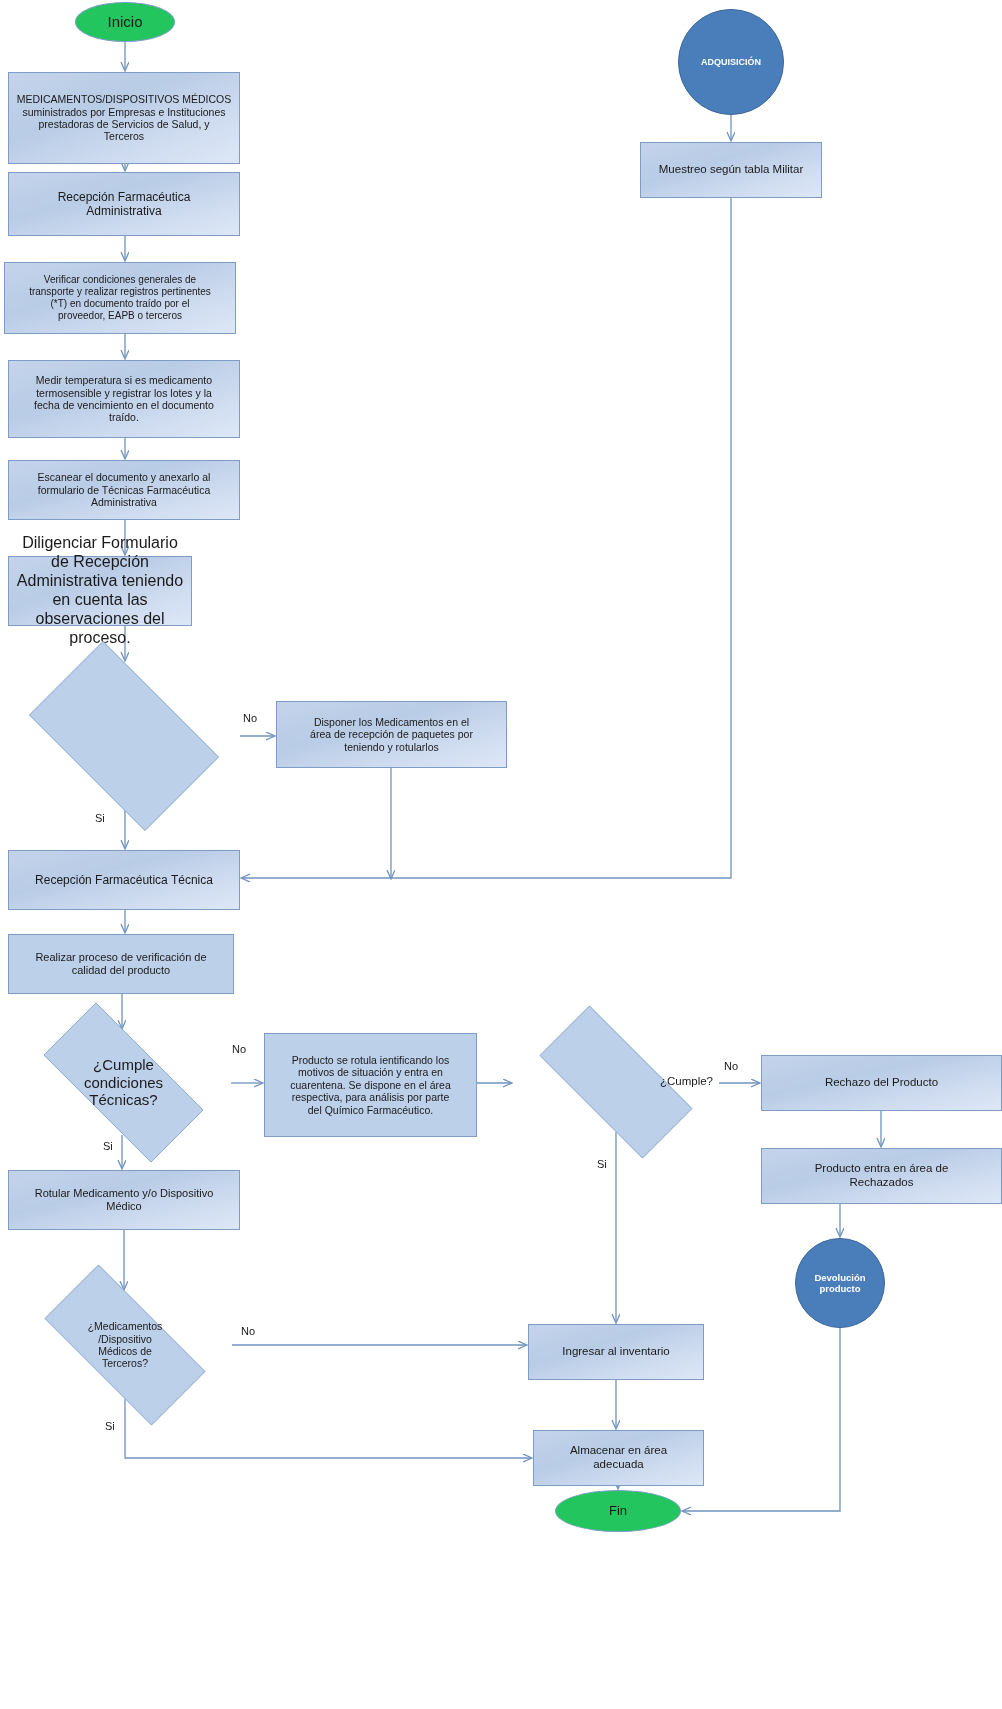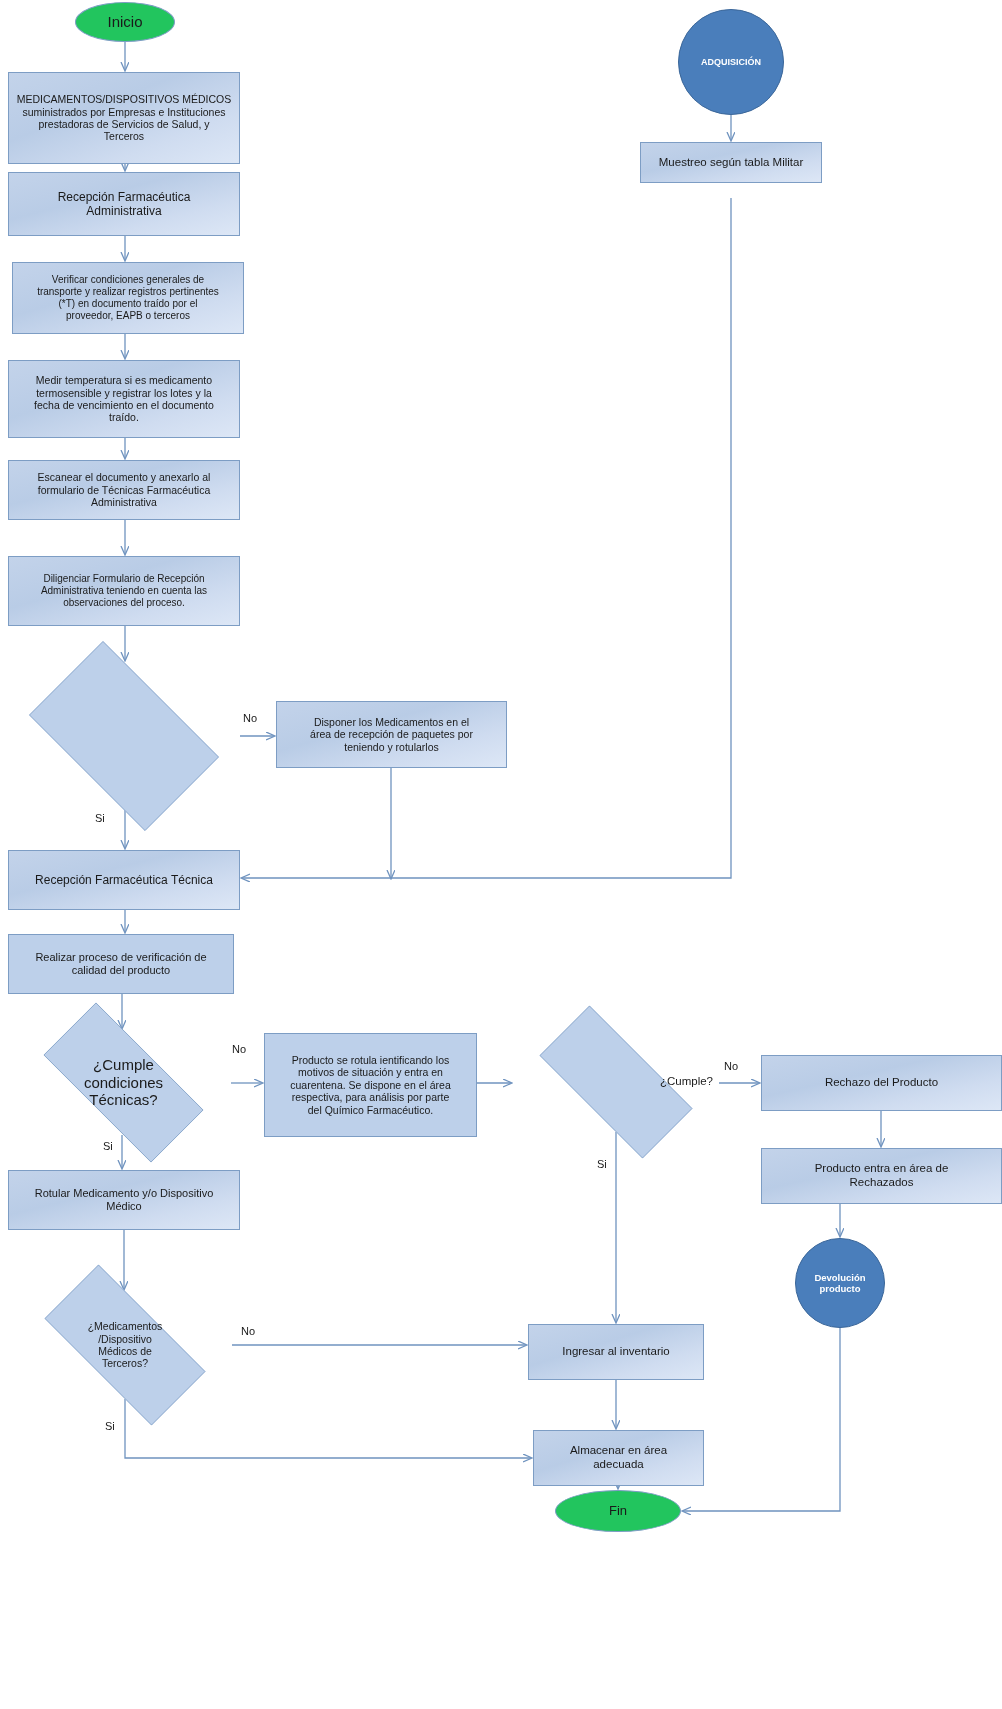--- a/index.html
+++ b/index.html
@@ -143,49 +143,49 @@
       <div class="node n-process" style="left: 8px; top: 72px; width: 232px; height: 92px; font-size: 10.5px;">
         <span class="txt">MEDICAMENTOS/DISPOSITIVOS  MÉDICOS
 suministrados por Empresas e Instituciones
 prestadoras de Servicios de  Salud, y
 Terceros</span>
       </div>
       <div class="node n-process" style="left: 8px; top: 172px; width: 232px; height: 64px; font-size: 12px;">
         <span class="txt">Recepción Farmacéutica
 Administrativa</span>
       </div>
-      <div class="node n-process" style="left: 12px; top: 262px; width: 232px; height: 72px; font-size: 10px;">
+      <div class="node n-process" style="left: 4px; top: 262px; width: 232px; height: 72px; font-size: 10px;">
         <span class="txt">Verificar condiciones generales de
 transporte y realizar registros pertinentes
 (*T) en documento traído por el
 proveedor, EAPB o terceros</span>
       </div>
       <div class="node n-process" style="left: 8px; top: 360px; width: 232px; height: 78px; font-size: 10.5px;">
         <span class="txt">Medir temperatura si es medicamento
 termosensible y registrar los lotes y la
 fecha de vencimiento en el documento
 traído.</span>
       </div>
       <div class="node n-process" style="left: 8px; top: 460px; width: 232px; height: 60px; font-size: 10.5px;">
         <span class="txt">Escanear el documento y anexarlo al
 formulario de Técnicas Farmacéutica
 Administrativa</span>
       </div>
-      <div class="node n-process" style="left: 8px; top: 556px; width: 232px; height: 70px; font-size: 10px;">
+      <div class="node n-process" style="left: 8px; top: 556px; width: 184px; height: 70px; font-size: 16px;">
         <span class="txt">Diligenciar Formulario de Recepción
 Administrativa  teniendo en cuenta las
 observaciones del proceso.</span>
       </div>
       <div class="node n-decision" style="left: 8px; top: 662px; width: 232px; height: 148px; font-size: 10px;">
         <div class="dia"></div>
       </div>
       <div class="node n-circle" style="left: 678px; top: 9px; width: 106px; height: 106px; font-size: 9px;">
         <span class="txt">ADQUISICIÓN</span>
       </div>
-      <div class="node n-process" style="left: 640px; top: 142px; width: 182px; height: 41px; font-size: 11.5px;">
+      <div class="node n-process" style="left: 640px; top: 142px; width: 182px; height: 56px; font-size: 11.5px;">
         <span class="txt">Muestreo según tabla Militar</span>
       </div>
       <div class="node n-process" style="left: 276px; top: 701px; width: 231px; height: 67px; font-size: 10.5px;">
         <span class="txt">Disponer los Medicamentos en el
 área de recepción de paquetes por
 teniendo y rotularlos</span>
       </div>
       <div class="node n-process" style="left: 8px; top: 850px; width: 232px; height: 60px; font-size: 12px;">
         <span class="txt">Recepción  Farmacéutica  Técnica</span>
       </div>

